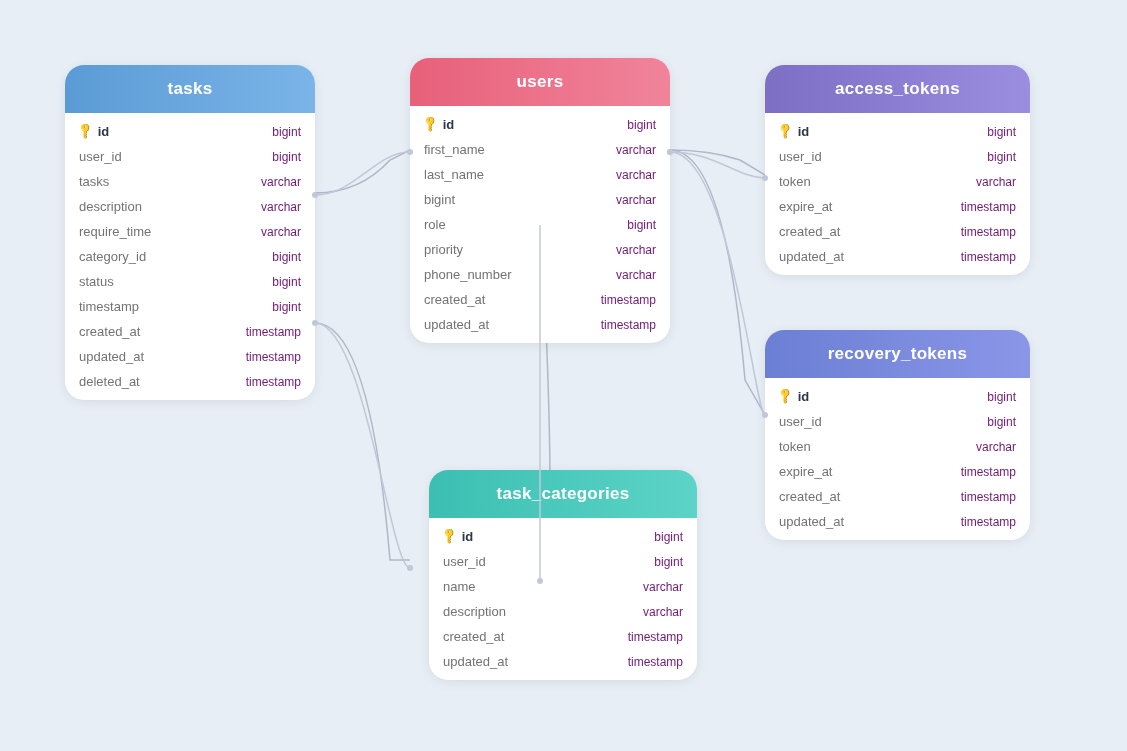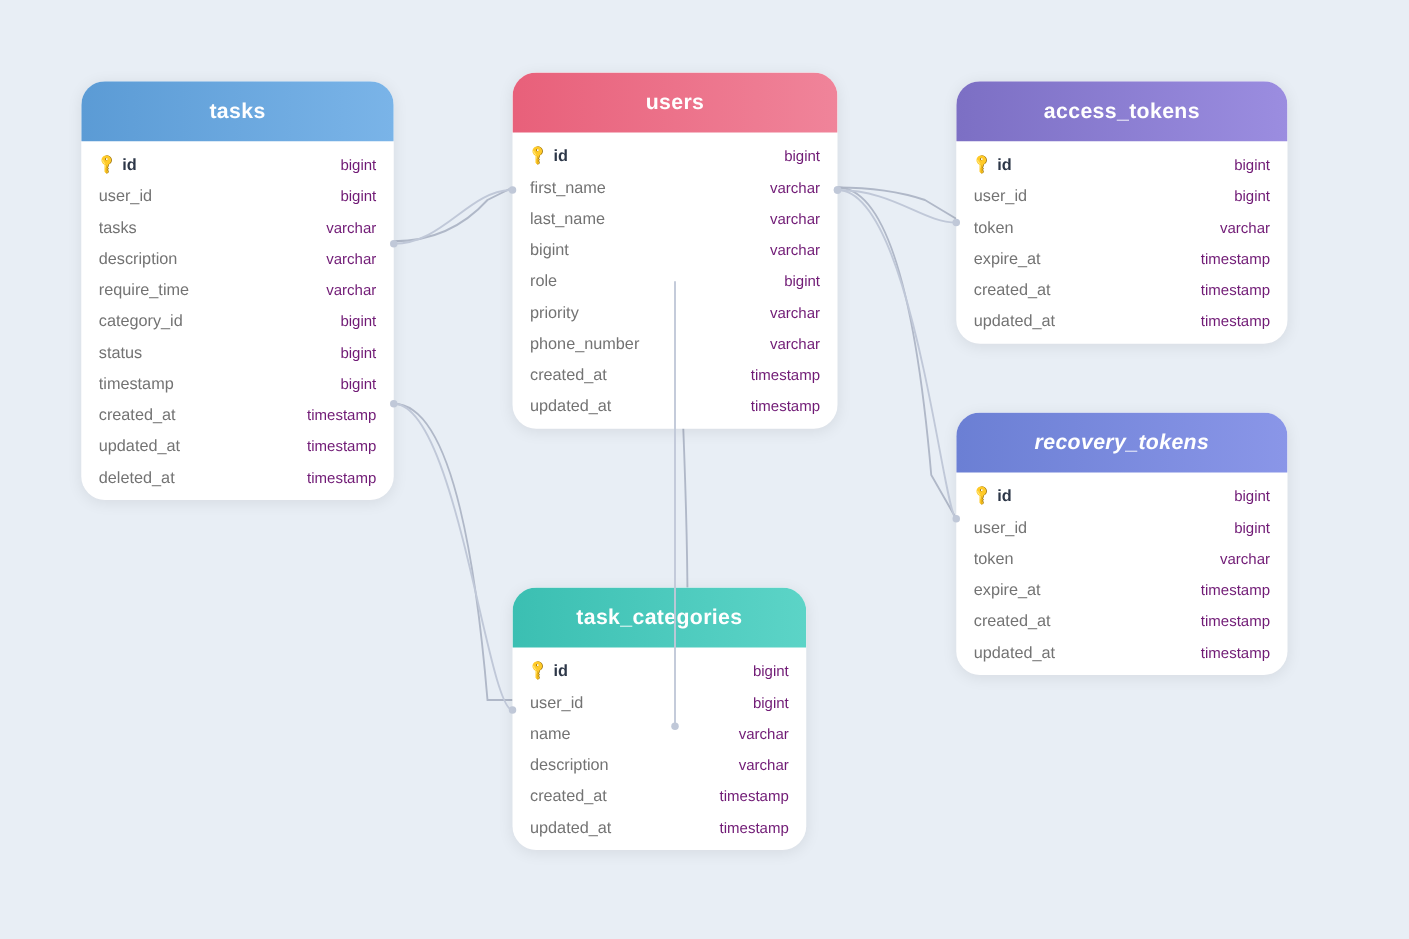--- a/index.html
+++ b/index.html
@@ -41,21 +41,21 @@
       font-size: 17px;
       font-weight: 600;
       color: #fff;
       letter-spacing: 0.3px;
     }
 
     .table-header.blue { background: linear-gradient(90deg, #5b9bd5, #7ab4e8); }
     .table-header.pink { background: linear-gradient(90deg, #e8607a, #f0849a); }
     .table-header.purple { background: linear-gradient(90deg, #7c6fc4, #9b8de0); text-align: center; }
     .table-header.teal { background: linear-gradient(90deg, #3bbfb2, #5cd4c7); }
-    .table-header.indigo { background: linear-gradient(90deg, #6b7fd4, #8a96e8); font-style: italic; }
+    .table-header.indigo { background: linear-gradient(90deg, #6b7fd4, #8a96e8); }
 
     .table-body {
       padding: 6px 0;
     }
 
     .table-row {
       display: flex;
       align-items: center;
       padding: 5px 14px;
       font-size: 13px;
@@ -84,21 +84,21 @@
     .col-type {
       color: #701a75;
       font-size: 12px;
       text-align: right;
     }
 
     
     .tasks-card { top: 65px; left: 65px; }
     .users-card { top: 58px; left: 410px; width: 260px; }
     .access-tokens-card { top: 65px; left: 765px; width: 265px; }
-    .task-categories-card { top: 470px; left: 410px; width: 235px; }
+    .task-categories-card { top: 470px; left: 429px; width: 268px; }
     .recovery-tokens-card { top: 330px; left: 765px; width: 265px; }
   </style>
 </head>
 <body>
 
 <div class="canvas">
 
   <svg class="connectors">
 
     <path d="M315,193 Q360,193 390,160 L410,150" fill="none" stroke="#b0b8c8" stroke-width="1.5"></path>

